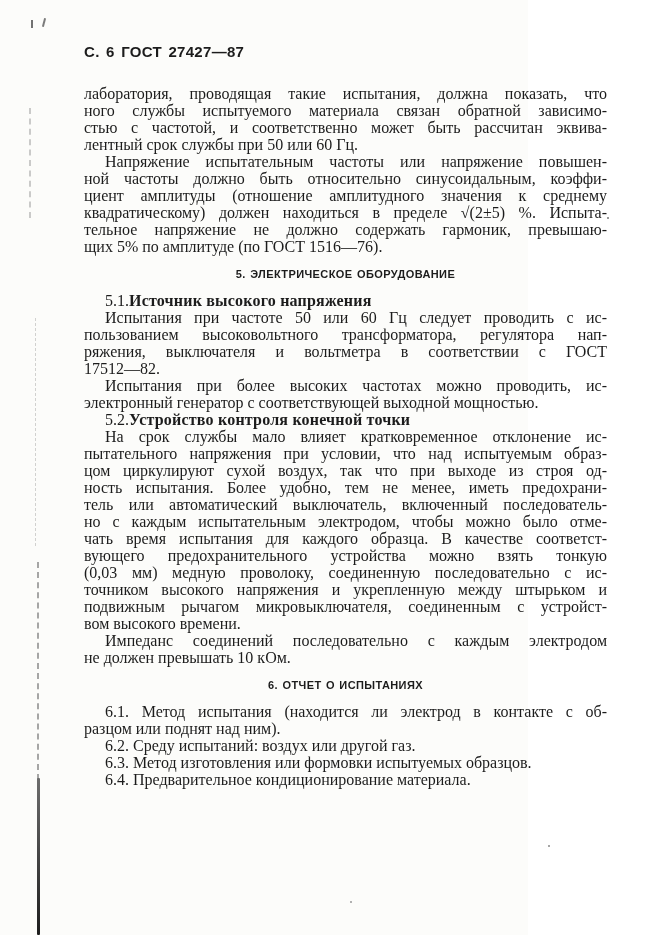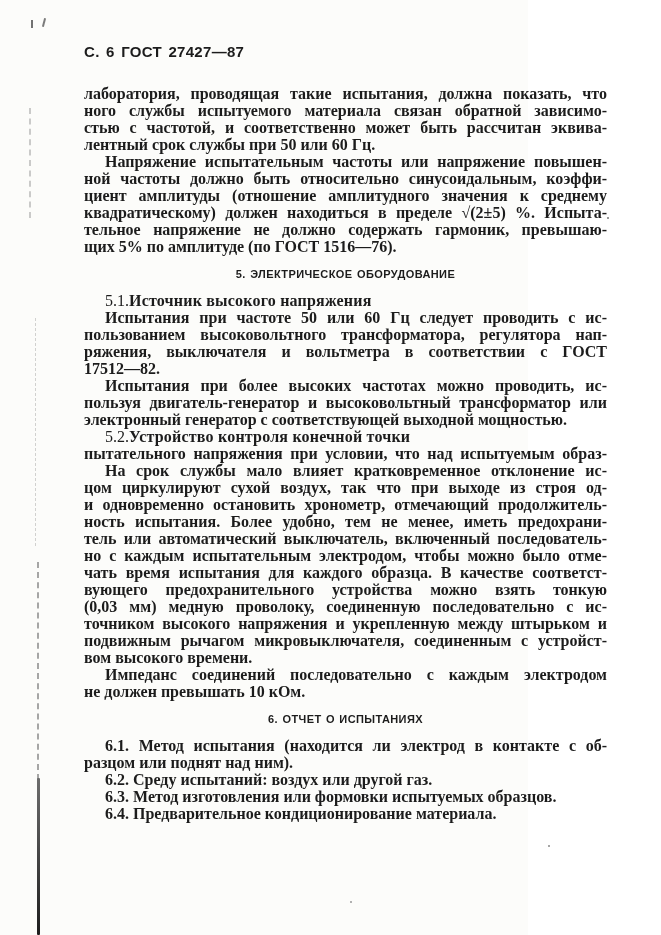--- a/index.html
+++ b/index.html
@@ -13,21 +13,20 @@
   .page-header{
     font-family:"Liberation Sans","DejaVu Sans",sans-serif;
     font-weight:bold;font-size:15px;line-height:15px;
     letter-spacing:.3px;word-spacing:2px;margin-bottom:26px;
   }
   .para{margin:0;}
   .ln{
     font-size:16px;line-height:17px;
     text-align:justify;text-justify:inter-word;
     white-space:normal;
-    font-weight:bold;
   }
   .ln.j{text-align-last:justify;}
   .ln.ind{text-indent:21px;}
   .heading{
     font-family:"Liberation Sans","DejaVu Sans",sans-serif;
     font-weight:bold;font-size:11px;line-height:16px;
     text-align:center;letter-spacing:.4px;word-spacing:1px;
     margin:11px 0 10px 0;
   }
   .sub{font-size:16px;line-height:17px;padding-left:21px;}
@@ -80,29 +79,27 @@
         <div class="heading">5. ЭЛЕКТРИЧЕСКОЕ ОБОРУДОВАНИЕ</div>
         <div class="sub"><span class="sub-num">5.1.</span><span class="sub-title">Источник высокого напряжения</span></div>
         <div class="para">
           <div class="ln j ind">Испытания при частоте 50 или 60 Гц следует проводить с ис-</div>
           <div class="ln j">пользованием высоковольтного трансформатора, регулятора нап-</div>
           <div class="ln j">ряжения, выключателя и вольтметра в соответствии с ГОСТ</div>
           <div class="ln">17512—82.</div>
         </div>
         <div class="para">
           <div class="ln j ind">Испытания при более высоких частотах можно проводить, ис-</div>
-          <div class="ln j">пользуя двигатель-генератор и высоковольтный трансформатор или</div>
           <div class="ln">электронный генератор с соответствующей выходной мощностью.</div>
         </div>
         <div class="sub"><span class="sub-num">5.2.</span><span class="sub-title">Устройство контроля конечной точки</span></div>
         <div class="para">
+          <div class="ln j ind">На срок службы мало влияет кратковременное отклонение ис-</div>
           <div class="ln j">пытательного напряжения при условии, что над испытуемым образ-</div>
-          <div class="ln j ind">На срок службы мало влияет кратковременное отклонение ис-</div>
           <div class="ln j">цом циркулируют сухой воздух, так что при выходе из строя од-</div>
-          <div class="ln j">и одновременно остановить хронометр, отмечающий продолжитель-</div>
           <div class="ln j">ность испытания. Более удобно, тем не менее, иметь предохрани-</div>
           <div class="ln j">тель или автоматический выключатель, включенный последователь-</div>
           <div class="ln j">но с каждым испытательным электродом, чтобы можно было отме-</div>
           <div class="ln j">чать время испытания для каждого образца. В качестве соответст-</div>
           <div class="ln j">вующего предохранительного устройства можно взять тонкую</div>
           <div class="ln j">(0,03 мм) медную проволоку, соединенную последовательно с ис-</div>
           <div class="ln j">точником высокого напряжения и укрепленную между штырьком и</div>
           <div class="ln j">подвижным рычагом микровыключателя, соединенным с устройст-</div>
           <div class="ln">вом высокого времени.</div>
         </div>

